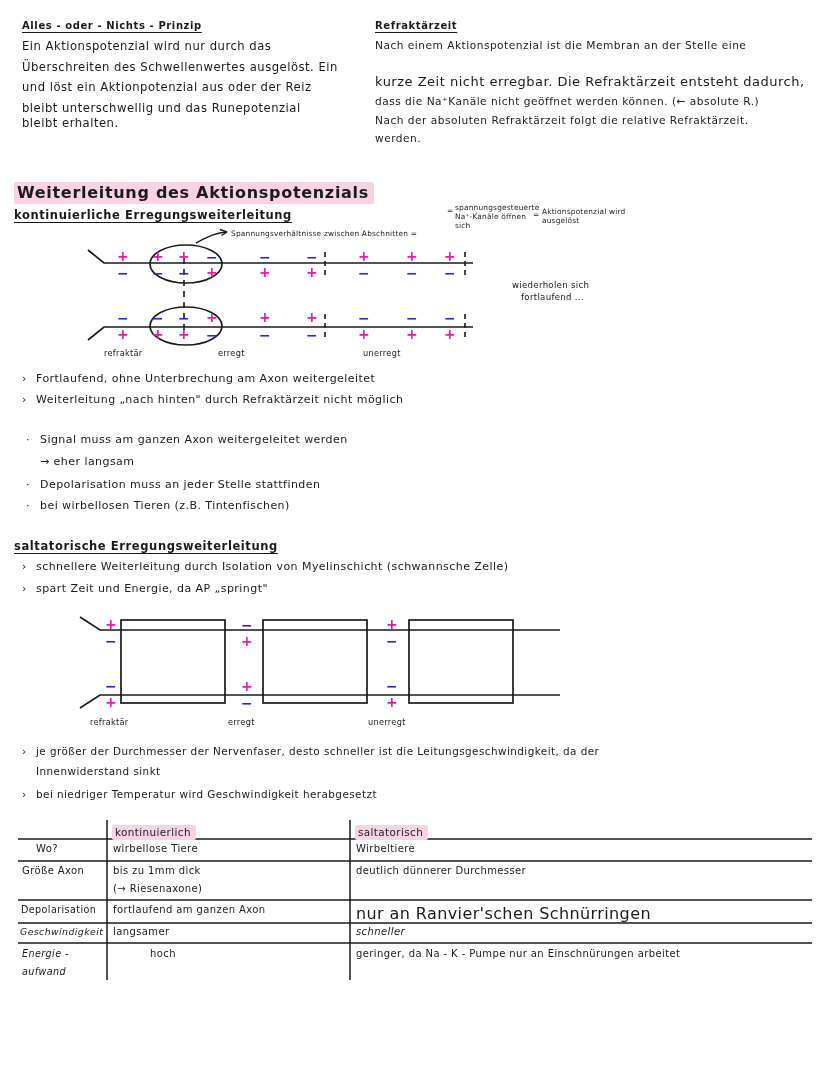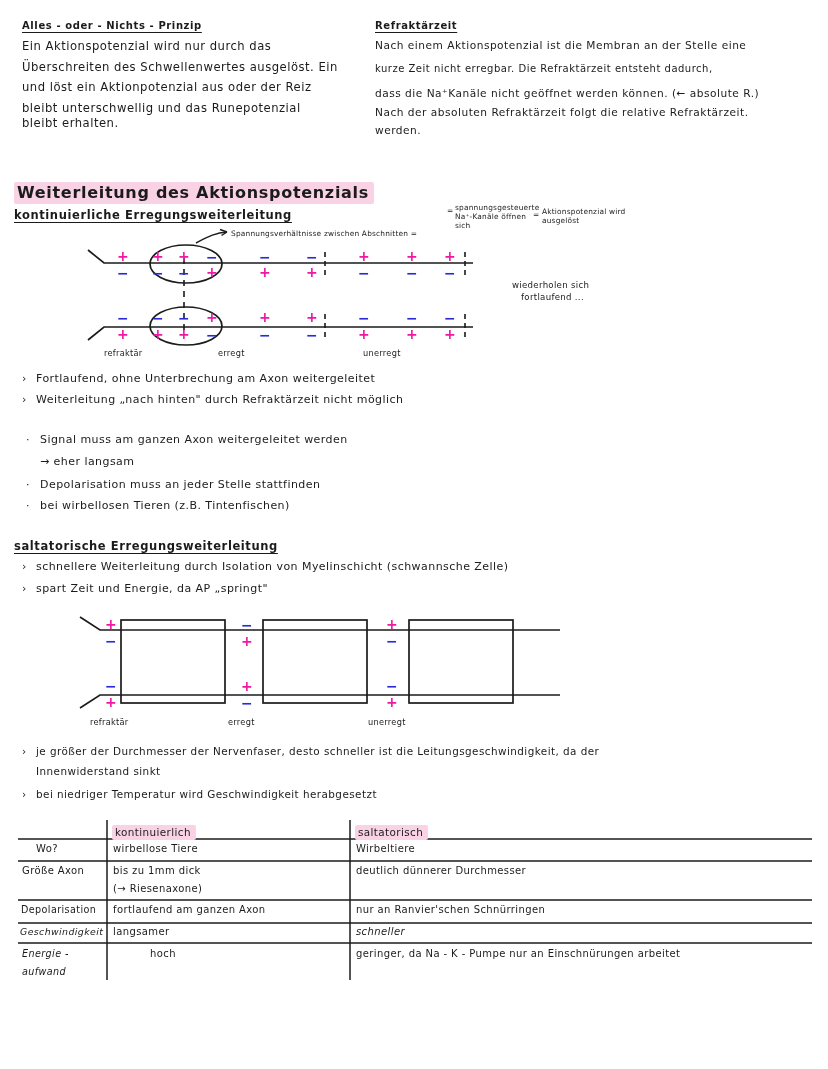--- a/index.html
+++ b/index.html
@@ -54,22 +54,22 @@
     <div class="body-line" style="margin-bottom:6.5px">Ein Aktionspotenzial wird nur durch das</div>
     <div class="body-line" style="margin-bottom:6.5px">Überschreiten des Schwellenwertes ausgelöst. Ein</div>
     <div class="body-line" style="margin-bottom:6.5px">und löst ein Aktionpotenzial aus oder der Reiz</div>
     <div class="body-line" style="margin-bottom:1px">bleibt unterschwellig und das Runepotenzial</div>
     <div class="body-line">bleibt erhalten.</div>
   </div>
 
   <div class="abs hw" style="left:375px;top:20px;width:445px;">
     <div class="h-underline">Refraktärzeit</div>
     <div style="height:8px"></div>
-    <div class="body-line" style="margin-bottom:12px;font-size:10.6px">Nach einem Aktionspotenzial ist die Membran an der Stelle eine</div>
-    <div class="body-line" style="margin-bottom:13px;font-size:10px">kurze Zeit nicht erregbar. Die Refraktärzeit entsteht dadurch,</div>
+    <div class="body-line" style="margin-bottom:23px;font-size:10.6px">Nach einem Aktionspotenzial ist die Membran an der Stelle eine</div>
+    <div class="body-line" style="margin-bottom:6px;font-size:13px">kurze Zeit nicht erregbar. Die Refraktärzeit entsteht dadurch,</div>
     <div class="body-line" style="margin-bottom:6.5px;font-size:10.6px">dass die Na⁺Kanäle nicht geöffnet werden können. (← absolute R.)</div>
     <div class="body-line" style="margin-bottom:6.5px;font-size:10.6px">Nach der absoluten Refraktärzeit folgt die relative Refraktärzeit.</div>
     <div class="body-line" style="font-size:10.6px">werden.</div>
   </div>
 
   <div class="abs hw h-underline" style="left:14px;top:208px;font-size:11.5px;">kontinuierliche Erregungsweiterleitung</div>
 
   <div class="abs" style="left:14px;top:182px;">
     <span class="hw pinkhead highlight">Weiterleitung des Aktionspotenzials</span>
   </div>
@@ -255,21 +255,21 @@
     <div class="abs hw" style="left:113px;top:843px;font-size:10px;">wirbellose Tiere</div>
     <div class="abs hw" style="left:356px;top:843px;font-size:10px;">Wirbeltiere</div>
 
     <div class="abs hw" style="left:22px;top:865px;font-size:10px;">Größe Axon</div>
     <div class="abs hw" style="left:113px;top:865px;font-size:10px;">bis zu 1mm dick</div>
     <div class="abs hw" style="left:113px;top:883px;font-size:10px;">(→ Riesenaxone)</div>
     <div class="abs hw" style="left:356px;top:865px;font-size:10px;">deutlich dünnerer Durchmesser</div>
 
     <div class="abs hw" style="left:21px;top:904px;font-size:9.6px;">Depolarisation</div>
     <div class="abs hw" style="left:113px;top:904px;font-size:10px;">fortlaufend am ganzen Axon</div>
-    <div class="abs hw" style="left:356px;top:904px;font-size:10px;text-align:center;">nur an Ranvier'schen Schnürringen</div>
+    <div class="abs hw" style="left:356px;top:904px;font-size:16px;text-align:center;">nur an Ranvier'schen Schnürringen</div>
 
     <div class="abs hw cellitalic" style="left:20px;top:926px;font-size:9.4px;">Geschwindigkeit</div>
     <div class="abs hw" style="left:113px;top:926px;font-size:10px;">langsamer</div>
     <div class="abs hw cellitalic" style="left:356px;top:926px;font-size:10px;">schneller</div>
 
     <div class="abs hw cellitalic" style="left:22px;top:948px;font-size:9.6px;">Energie -</div>
     <div class="abs hw cellitalic" style="left:22px;top:966px;font-size:9.6px;">aufwand</div>
     <div class="abs hw" style="left:113px;top:948px;font-size:10px;margin-left:37px;">hoch</div>
     <div class="abs hw" style="left:356px;top:948px;font-size:10px;">geringer, da Na - K - Pumpe nur an Einschnürungen arbeitet</div>
   </div>

